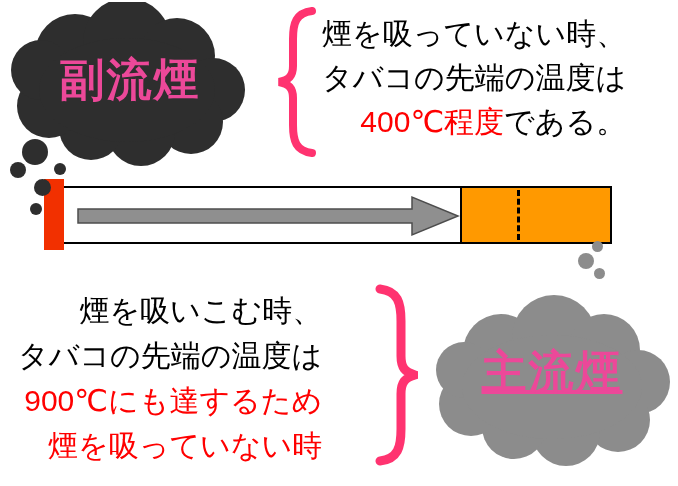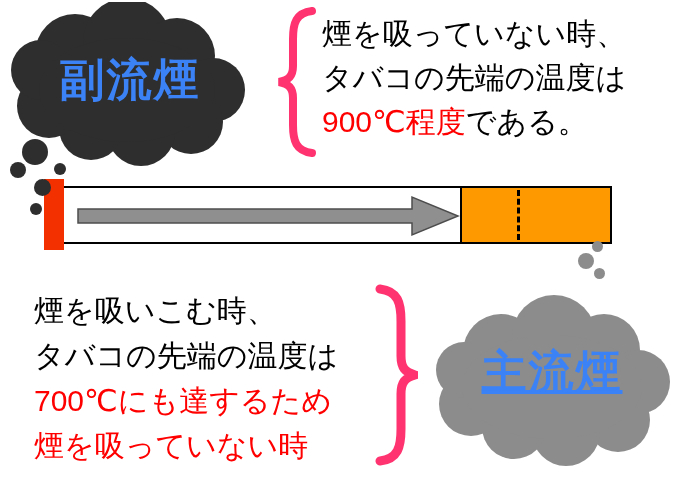--- a/index.html
+++ b/index.html
@@ -3,29 +3,29 @@
 <meta charset="utf-8">
 <style>
   html,body{margin:0;padding:0;background:#fff;}
   .stage{
     position:relative;width:678px;height:486px;background:#fff;overflow:hidden;
     font-family:"Liberation Sans","DejaVu Sans",sans-serif;
   }
   .abs{position:absolute;}
   
   .note{font-size:30px;color:#000;white-space:nowrap;}
-  .note .line{display:block;height:44px;line-height:44px;}
-  .note-bottom .line{height:45px;line-height:45px;margin-left:16px;}
+  .note .line{display:block;height:44px;line-height:44px;text-align:right;}
+  .note-bottom .line{height:45px;line-height:45px;}
   .red{color:var(--highlight-red,#ff0000);}
   
   .cloud-dark{fill:var(--sidestream-cloud,#2e2e2e);}
   .cloud-gray{fill:var(--mainstream-cloud,#8c8c8c);}
   .cloud-label{
     display:flex;align-items:center;justify-content:center;
-    color:#3b82f6;font-weight:bold;font-size:45px;letter-spacing:2px;
+    color:#ec4899;font-weight:bold;font-size:45px;letter-spacing:2px;
   }
   .puff-dark{border-radius:50%;background:var(--sidestream-cloud,#2e2e2e);}
   .puff-gray{border-radius:50%;background:var(--mainstream-cloud,#8c8c8c);}
   
   .brace-path{fill:none;stroke:var(--brace,#ff3370);stroke-linecap:round;}
   
   #cig-body{left:55px;top:186px;width:557px;height:58px;background:#fff;border:2px solid #000;box-sizing:border-box;}
   #cig-filter{left:460px;top:186px;width:152px;height:58px;background:var(--cigarette-filter,#ff9900);border:2px solid #000;box-sizing:border-box;}
   #cig-dash{left:517px;top:190px;height:50px;width:0;border-left:3px dashed #000;}
   #cig-tip{left:44px;top:179px;width:20px;height:71px;background:var(--cigarette-tip,#f23000);}
@@ -54,40 +54,40 @@
   </svg>
   <div class="abs cloud-label" style="left:10px;top:20px;width:240px;height:120px;">副流煙</div>
 
   <svg class="abs" style="left:276px;top:6px;" width="42" height="152" viewBox="0 0 42 152">
     <path class="brace-path" stroke-width="8" d="M 36 5 C 20 7 17 17 17 33 L 17 60 C 17 70 13 74 3 76 C 13 78 17 82 17 92 L 17 119 C 17 135 20 145 36 147"></path>
   </svg>
 
   <div class="abs note" style="left:322px;top:12px;">
     <span class="line">煙を吸っていない時、</span>
     <span class="line">タバコの先端の温度は</span>
-    <span class="line"><span class="red">900℃程度</span><span>である。</span></span>
+    <span class="line"><span class="red">400℃程度</span><span>である。</span></span>
   </div>
 
   <div class="abs" id="cig-body"></div>
   <div class="abs" id="cig-filter"></div>
   <div class="abs" id="cig-dash"></div>
   <div class="abs" id="cig-tip"></div>
 
   <svg class="abs" style="left:72px;top:190px;" width="392" height="50" viewBox="0 0 392 50">
     <polygon class="arrow-shape" points="6,19 340,19 340,7 386,26 340,45 340,33 6,33"></polygon>
   </svg>
 
   <div class="abs puff-dark" style="left:54px;top:163px;width:12px;height:12px;"></div>
   <div class="abs puff-dark" style="left:34px;top:179px;width:17px;height:17px;"></div>
   <div class="abs puff-dark" style="left:30px;top:203px;width:12px;height:12px;"></div>
 
   <div class="abs note note-bottom" style="left:18px;top:288px;">
     <span class="line">煙を吸いこむ時、</span>
     <span class="line">タバコの先端の温度は</span>
-    <span class="line red">700℃にも達するため</span>
+    <span class="line red">900℃にも達するため</span>
     <span class="line red">煙を吸っていない時</span>
   </div>
 
   <svg class="abs" style="left:370px;top:284px;" width="48" height="182" viewBox="0 0 48 182">
     <path class="brace-path" stroke-width="9" d="M 10 5 C 28 7 31 19 31 37 L 31 72 C 31 84 35 88 45 91 C 35 94 31 98 31 110 L 31 145 C 31 163 28 175 10 177"></path>
   </svg>
 
   <div class="abs puff-gray" style="left:592px;top:241px;width:11px;height:11px;"></div>
   <div class="abs puff-gray" style="left:578px;top:253px;width:16px;height:16px;"></div>
   <div class="abs puff-gray" style="left:594px;top:268px;width:11px;height:11px;"></div>

